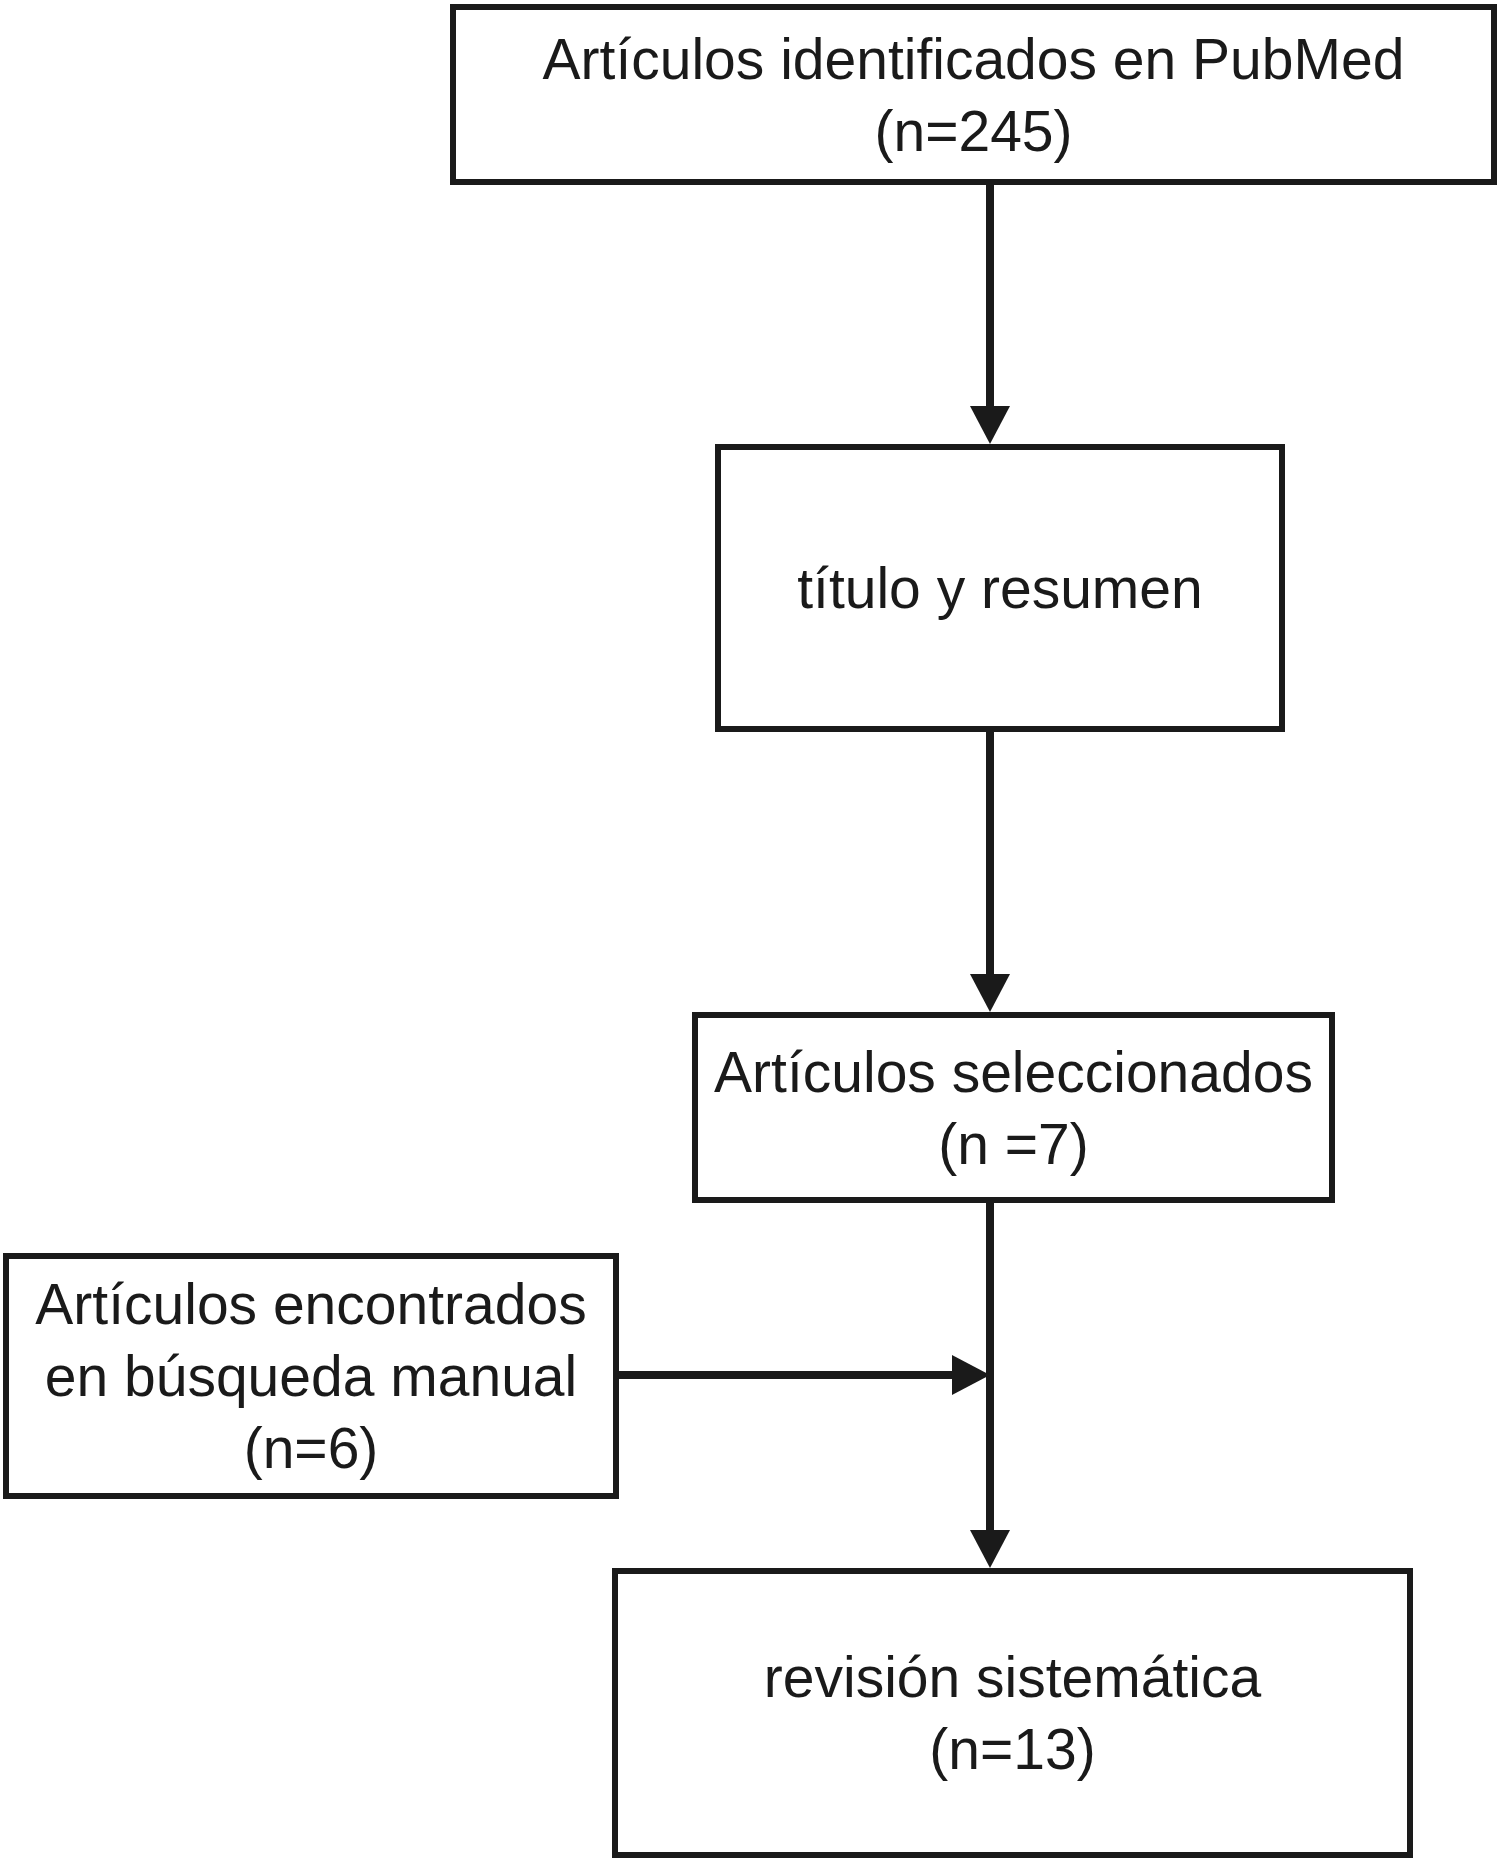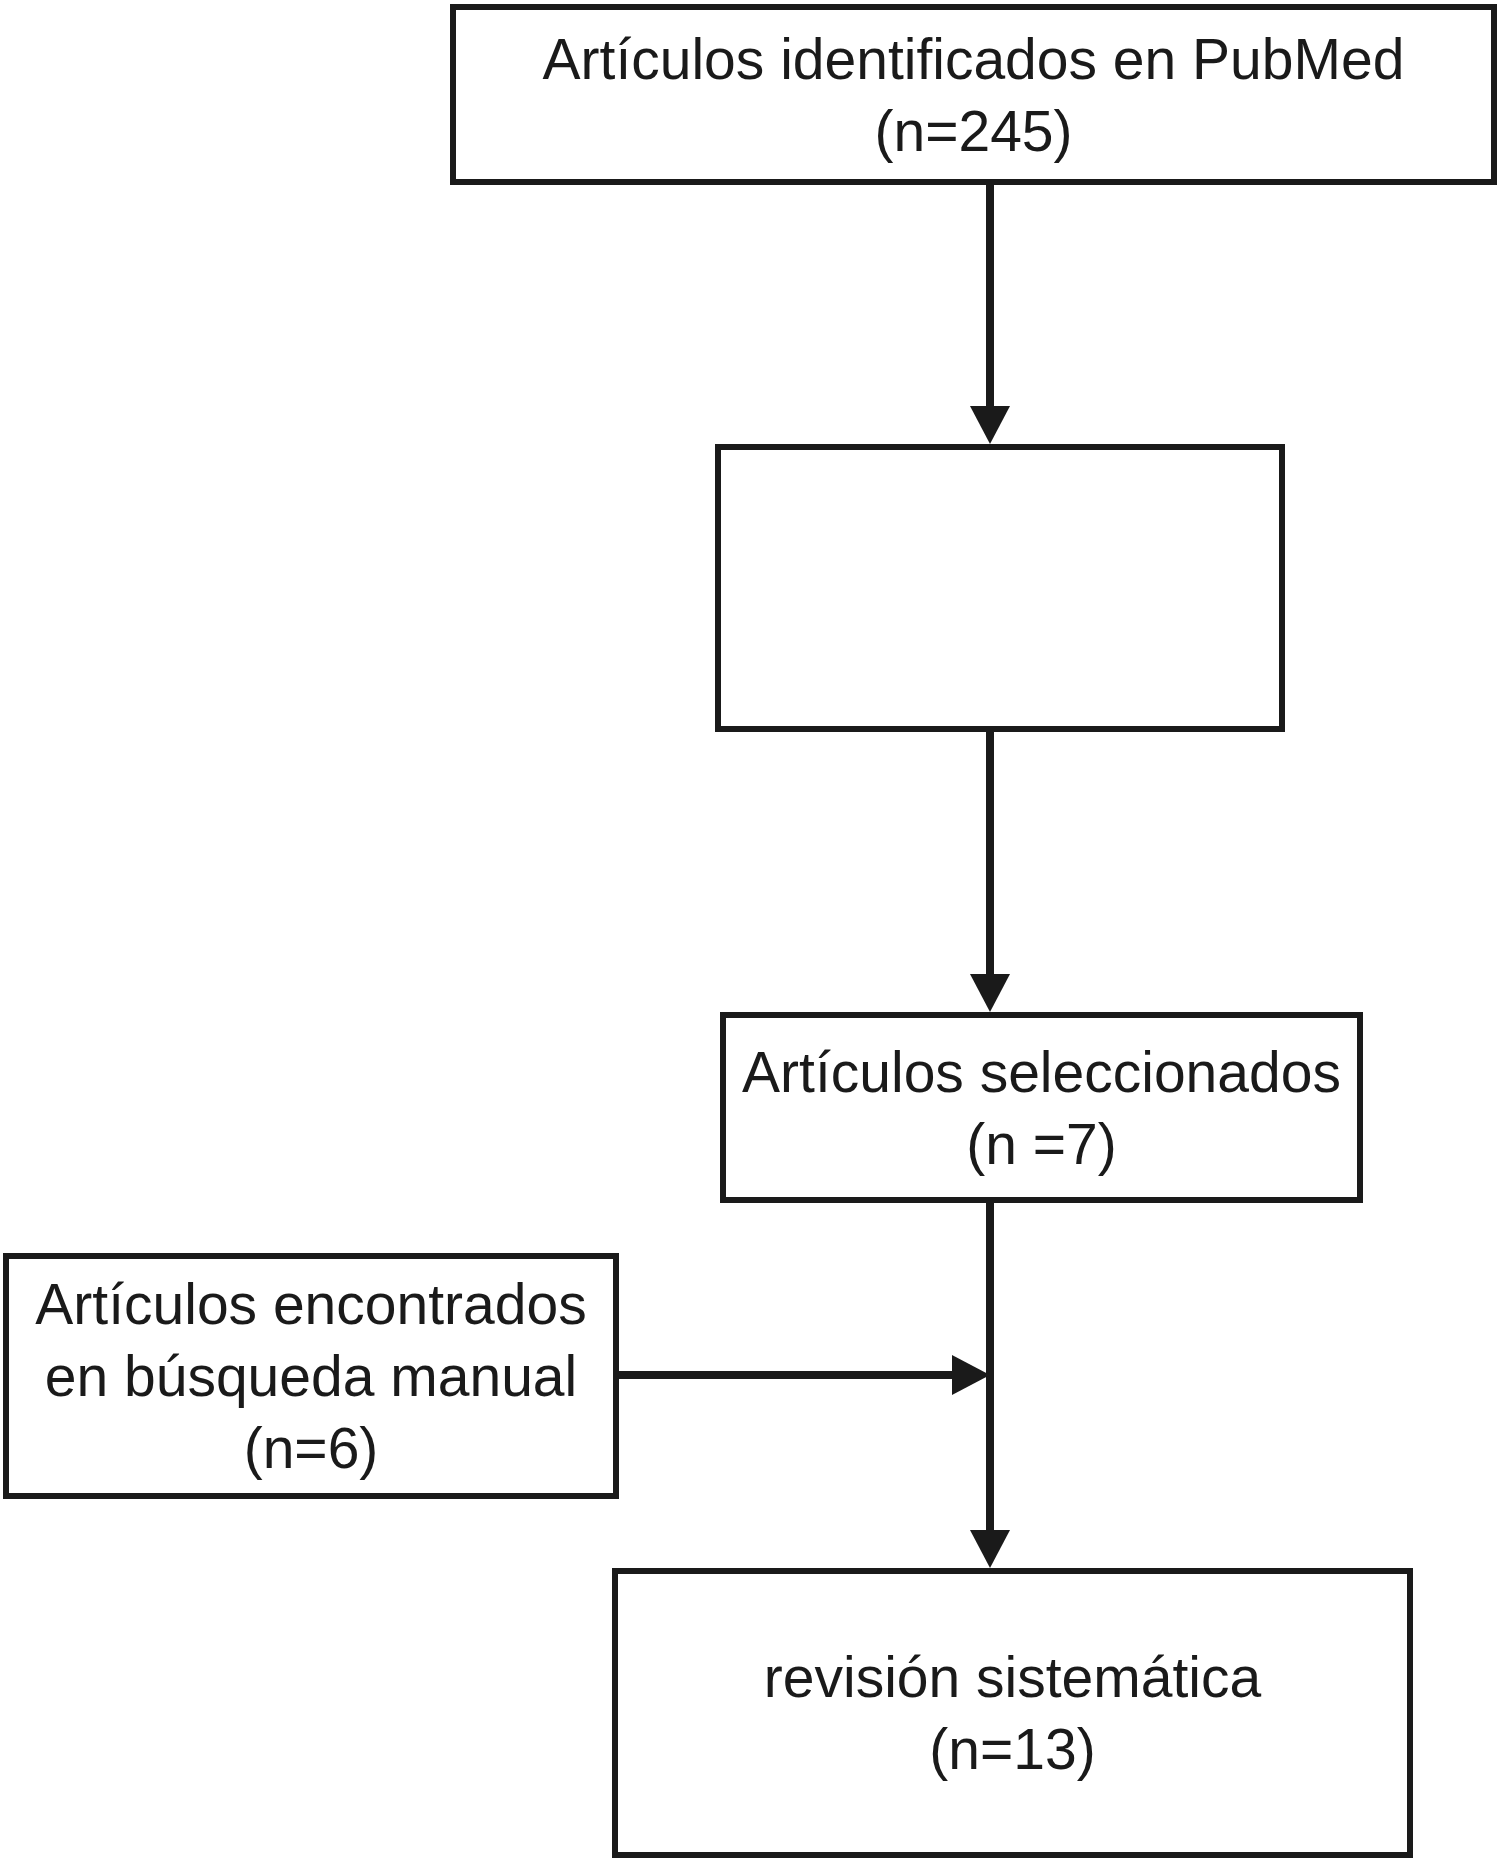--- a/index.html
+++ b/index.html
@@ -27,21 +27,21 @@
     justify-content: center;
     text-align: center;
     font-size: 57px;
     line-height: 72px;
     font-weight: 400;
   }
   .box .line { white-space: nowrap; }
 
   .box-identified { left: 450px; top: 4px;    width: 1047px; height: 181px; }
   .box-screened   { left: 715px; top: 444px;  width: 570px;  height: 288px; }
-  .box-selected   { left: 692px; top: 1012px; width: 643px;  height: 191px; margin-left: 28px; }
+  .box-selected   { left: 692px; top: 1012px; width: 643px;  height: 191px; }
   .box-manual     { left: 3px;   top: 1253px; width: 616px;  height: 246px; text-align: center; }
   .box-included   { left: 612px; top: 1568px; width: 801px;  height: 290px; }
 
   .arrow { position: absolute; }
   .shaft-v { position: absolute; width: 8px; background: var(--ink, #1a1a1a); }
   .shaft-h { position: absolute; height: 8px; background: var(--ink, #1a1a1a); }
   .head-down {
     position: absolute; width: 0; height: 0;
     border-left: 20px solid transparent;
     border-right: 20px solid transparent;
@@ -76,20 +76,21 @@
     <div class="line">Artículos identificados en PubMed</div>
     <div class="line">(n=245)</div>
   </div>
 
   <div class="arrow">
     <div class="shaft-v a1-shaft"></div>
     <div class="head-down a1-head"></div>
   </div>
 
   <div class="box box-screened">
+    <div class="line">título y resumen</div>
   </div>
 
   <div class="arrow">
     <div class="shaft-v a2-shaft"></div>
     <div class="head-down a2-head"></div>
   </div>
 
   <div class="box box-selected">
     <div class="line">Artículos seleccionados</div>
     <div class="line">(n =7)</div>

